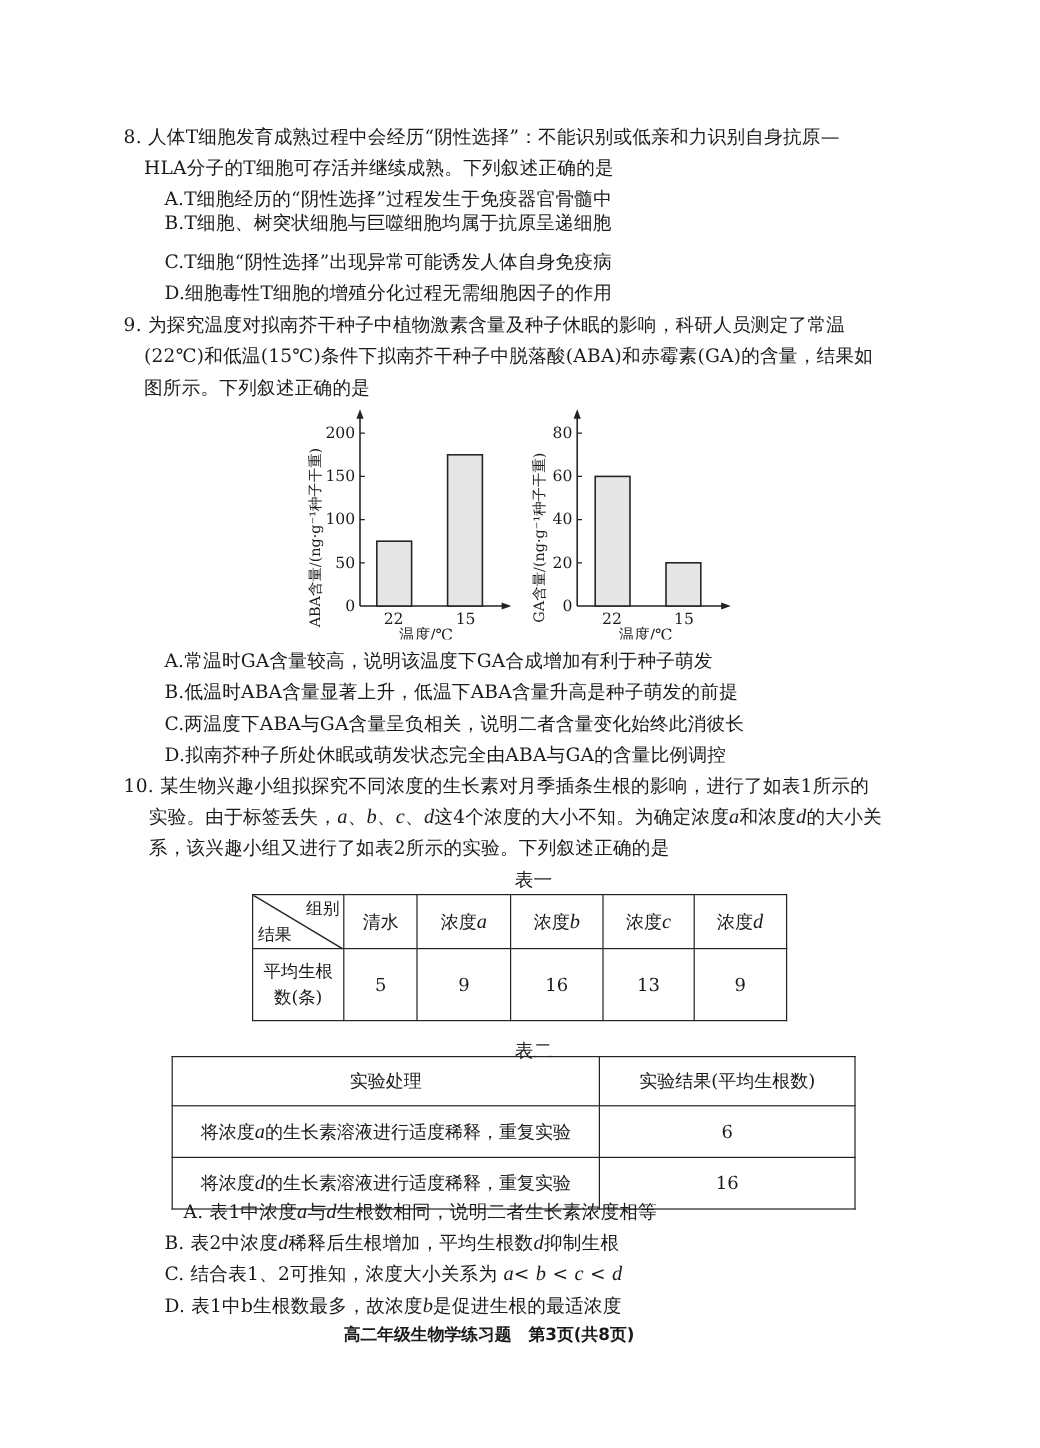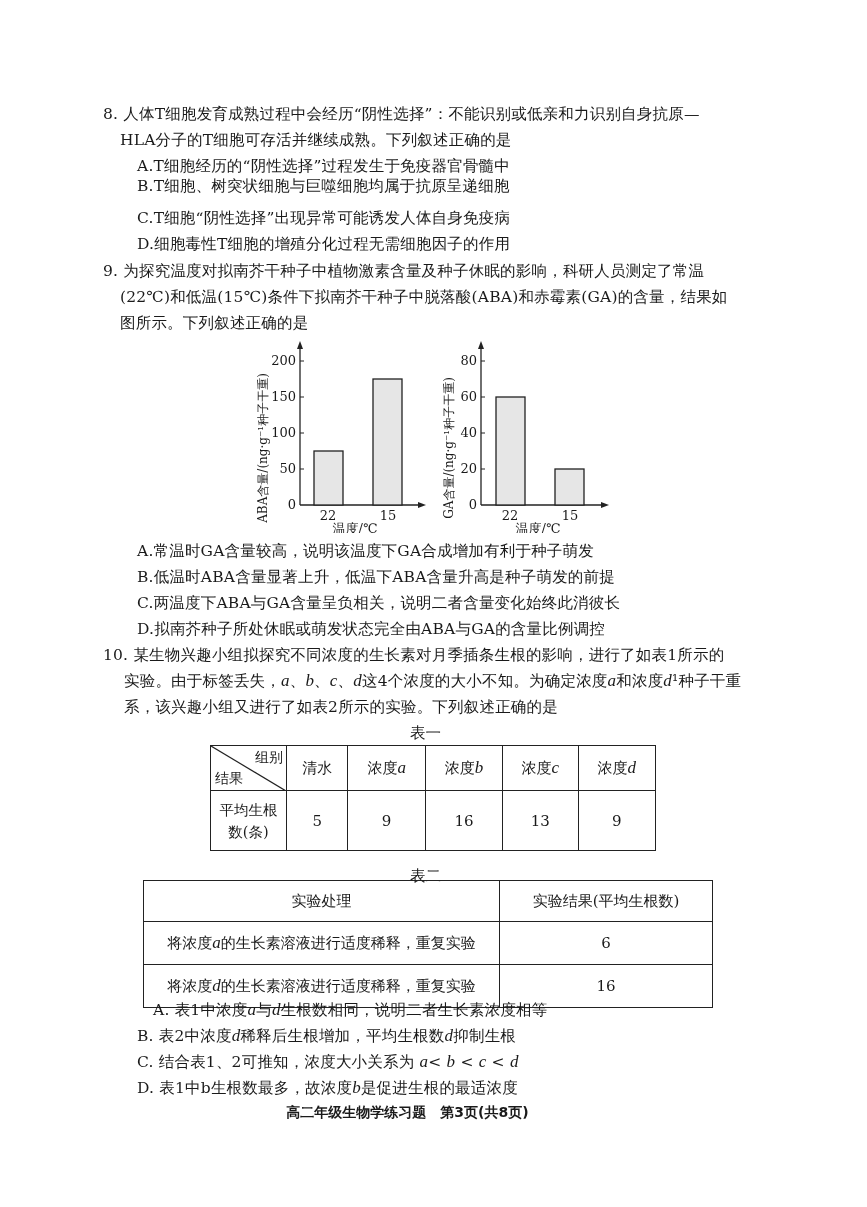--- a/index.html
+++ b/index.html
@@ -7,21 +7,21 @@
     width: 867px; height: 1207px; background: #ffffff; position: relative;
     font-family: "DejaVu Serif", "Liberation Serif", serif;
     color: #1a1a1a; overflow: hidden;
   }
   .line { position: absolute; font-size: 15.5px; white-space: nowrap; letter-spacing: 0.2px; }
   .q { left: 103px; }
   .qc { left: 120px; text-align: right; }
   .opt { left: 137px; }
   i.v { font-style: italic; font-family: "Liberation Serif", "DejaVu Serif", serif; font-size: 17px; }
   .chart { position: absolute; }
-  .caption { position: absolute; font-size: 15.5px; text-align: left; }
+  .caption { position: absolute; font-size: 15.5px; text-align: right; }
   table { border-collapse: collapse; position: absolute; font-size: 15px; border-radius: 20px; }
   td, th { border: 1.5px solid #222; text-align: center; font-weight: normal; }
   .footer { position: absolute; left: 0; width: 815px; top: 1104px; text-align: center; font-size: 14px; font-weight: bold; font-family: "DejaVu Sans", "Liberation Sans", sans-serif; }
   svg text { font-family: "DejaVu Serif", "Liberation Serif", serif; fill: #1a1a1a; }
 </style>
 </head>
 <body>
 
 <div class="line q" style="top:104px">8. 人体T细胞发育成熟过程中会经历“阴性选择”：不能识别或低亲和力识别自身抗原—</div>
 <div class="line qc" style="top:130px">HLA分子的T细胞可存活并继续成熟。下列叙述正确的是</div>
@@ -91,21 +91,21 @@
   <text x="98" y="195" font-size="13" text-anchor="middle">温度/℃</text>
 </svg>
 
 <div class="line opt" style="top:541px">A.常温时GA含量较高，说明该温度下GA合成增加有利于种子萌发</div>
 <div class="line opt" style="top:567px">B.低温时ABA含量显著上升，低温下ABA含量升高是种子萌发的前提</div>
 <div class="line opt" style="top:593px">C.两温度下ABA与GA含量呈负相关，说明二者含量变化始终此消彼长</div>
 <div class="line opt" style="top:619px">D.拟南芥种子所处休眠或萌发状态完全由ABA与GA的含量比例调控</div>
 
 <div class="line" style="top:645px; left:103px">10. 某生物兴趣小组拟探究不同浓度的生长素对月季插条生根的影响，进行了如表1所示的</div>
 <div class="line" style="top:671px; left:124px">
-  <span>实验。由于标签丢失，</span><i class="v">a</i><span>、</span><i class="v">b</i><span>、</span><i class="v">c</i><span>、</span><i class="v">d</i><span>这4个浓度的大小不知。为确定浓度</span><i class="v">a</i><span>和浓度</span><i class="v">d</i><span>¹种子干重</span>
+  <span>实验。由于标签丢失，</span><i class="v">a</i><span>、</span><i class="v">b</i><span>、</span><i class="v">c</i><span>、</span><i class="v">d</i><span>这4个浓度的大小不知。为确定浓度</span><i class="v">a</i><span>和浓度</span><i class="v">d</i><span>的大小关</span>
 </div>
 <div class="line" style="top:697px; left:124px">系，该兴趣小组又进行了如表2所示的实验。下列叙述正确的是</div>
 
 <div class="caption" style="left:410px; top:723px; width:50px">表一</div>
 <table style="left:210px; top:745px; width:446px; height:106px">
   <tbody>
       <tr style="height:45px">
     <td style="width:75px; position:relative; padding:0">
       <svg width="75" height="45" style="position:absolute; left:0; top:0">
             <line x1="0" y1="0" x2="75" y2="45" stroke="#222" stroke-width="1.2"></line>

